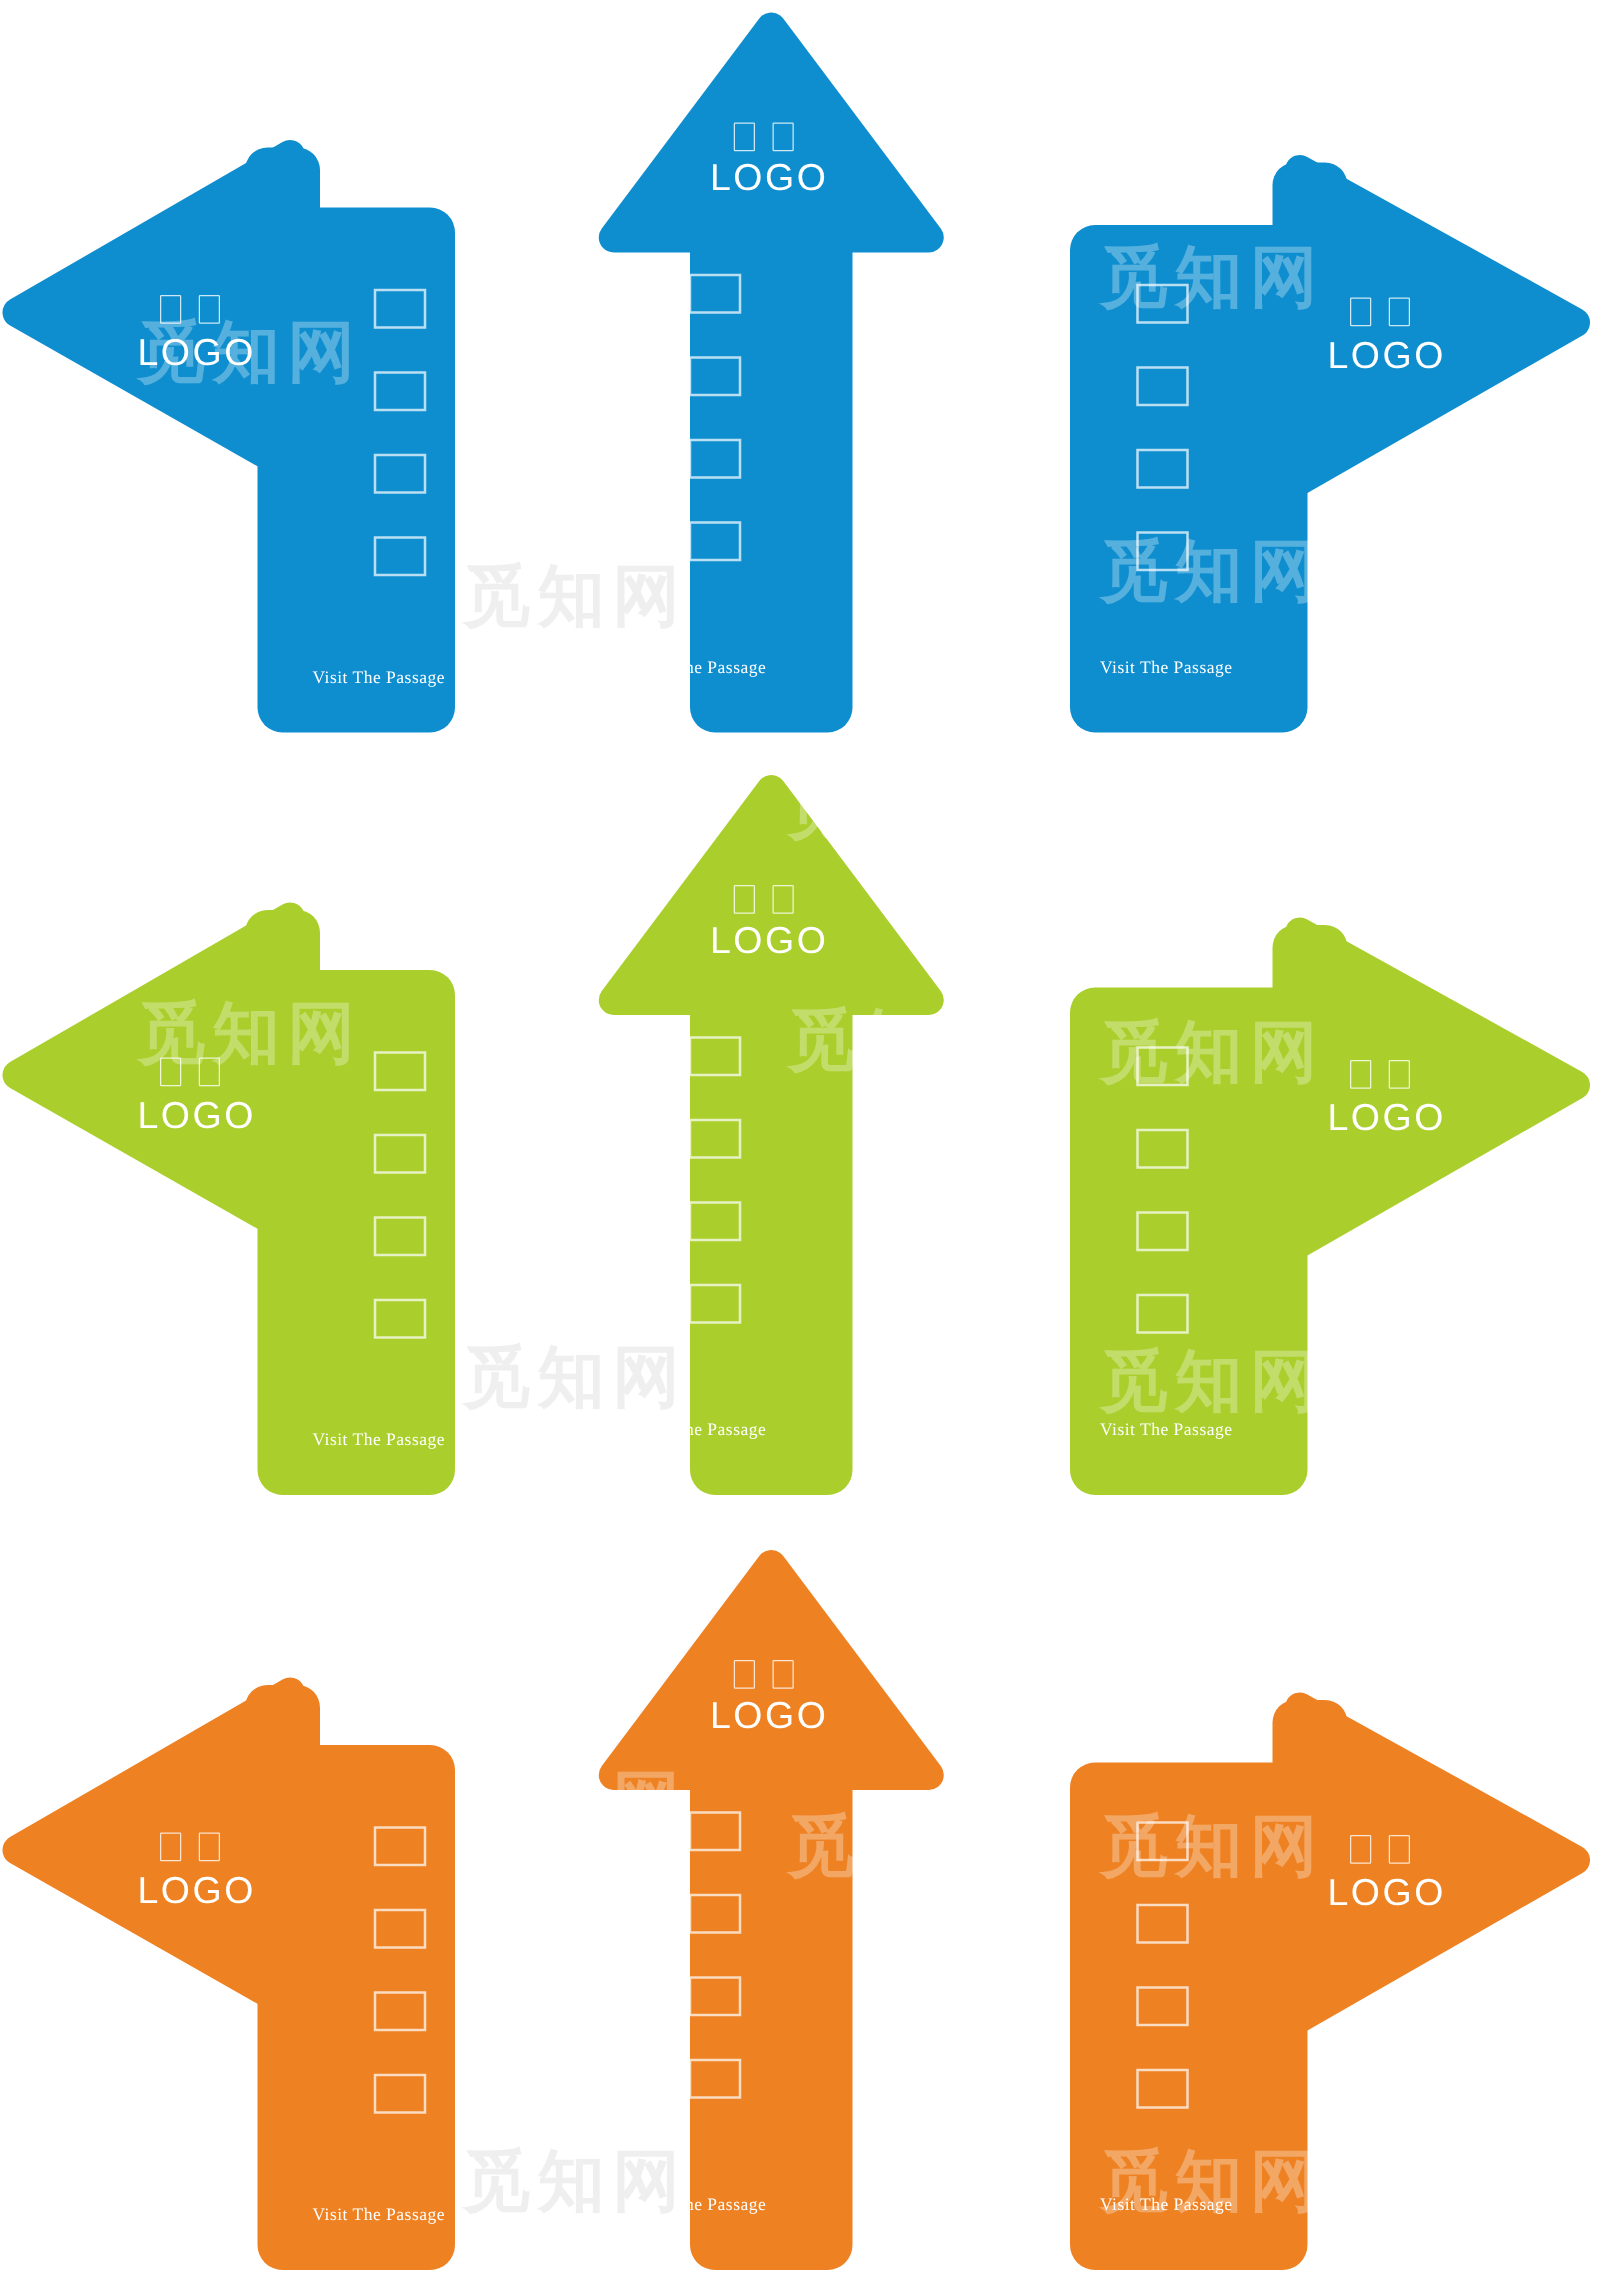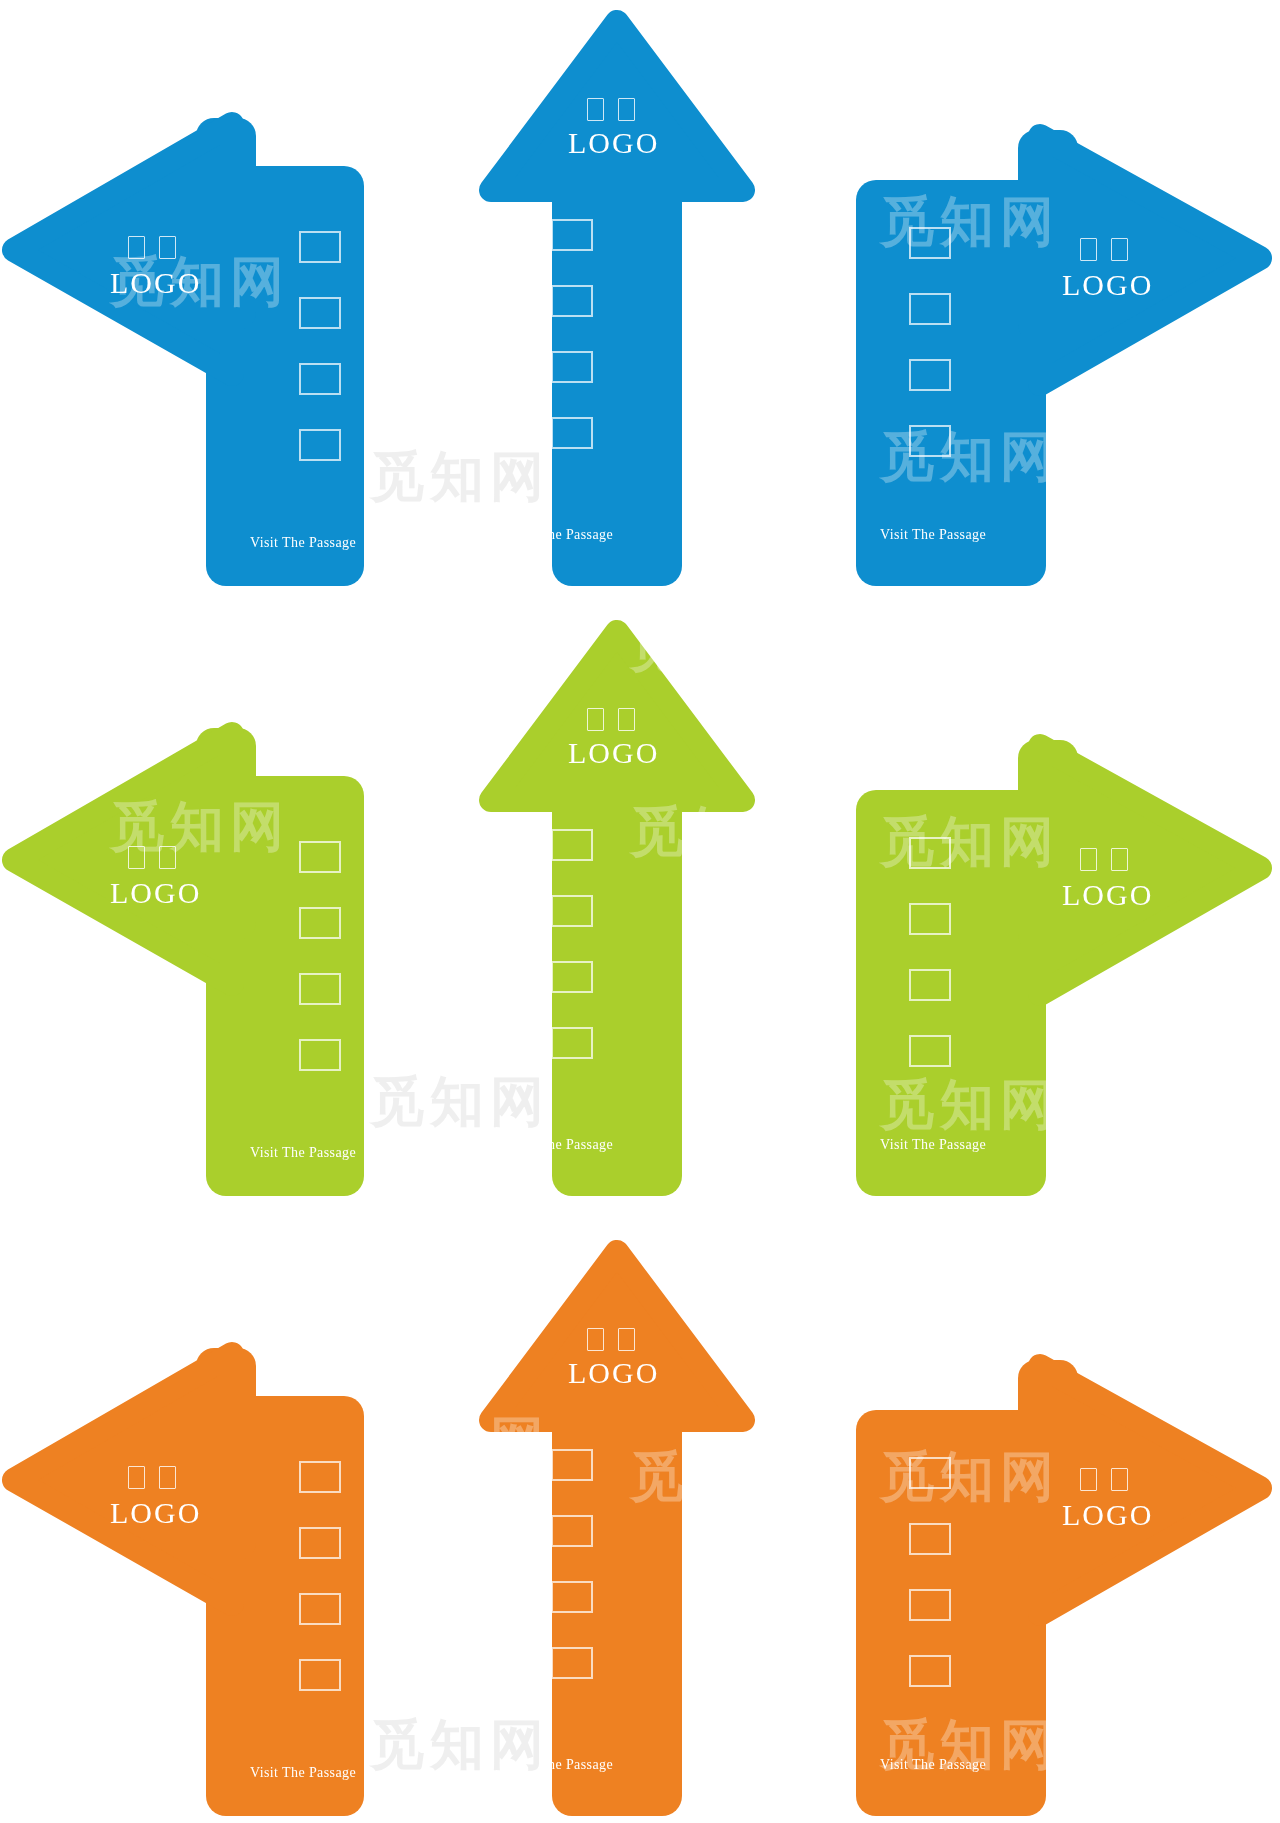--- a/index.html
+++ b/index.html
@@ -19,21 +19,21 @@
     position:absolute;display:flex;gap:14px;
     pointer-events:none;white-space:nowrap;
   }
   .tofu{
     display:inline-block;width:17px;height:23px;
     border:1.6px solid rgba(255,255,255,.80);
     box-sizing:border-box;border-radius:1px;
   }
   .logo-text{
     position:absolute;color:#ffffff;
-    font-family:Liberation Serif, serif;
+    font-family:Liberation Sans, sans-serif;
     font-weight:400;letter-spacing:2px;
     white-space:nowrap;pointer-events:none;
     line-height:1;
   }
   .passage-text{
     position:absolute;color:#ffffff;
     font-family:"Liberation Serif", serif;
     font-size:14px;letter-spacing:.4px;
     white-space:nowrap;pointer-events:none;
     line-height:1;

